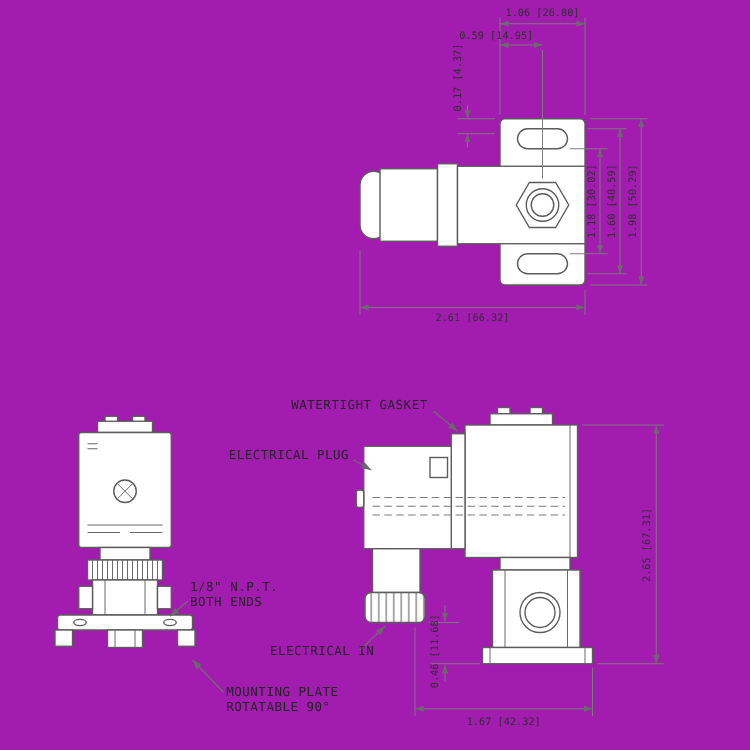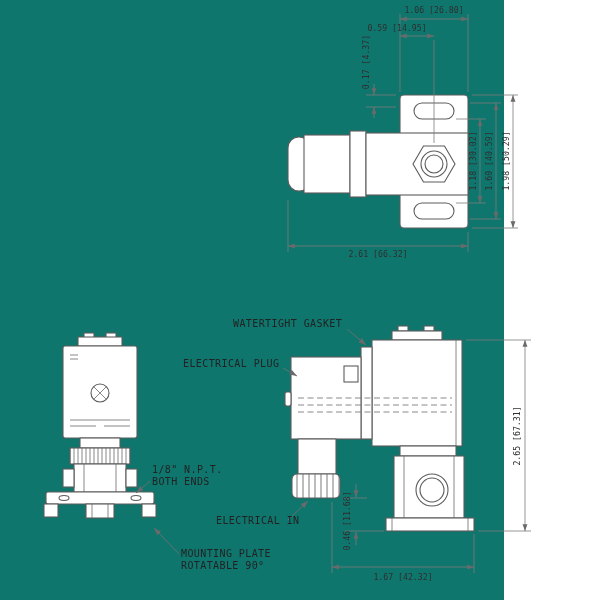--- a/index.html
+++ b/index.html
@@ -1,18 +1,18 @@
 <!DOCTYPE html>
 <html><head>
 <meta charset="utf-8">
 <style>
   * { margin:0; padding:0; box-sizing:border-box; }
   html,body { width:600px; height:600px; background:#ffffff; overflow:hidden;
               font-family:"DejaVu Sans Mono", monospace; }
-  .page { position:relative; width:504px; height:600px; background:#0f766e; }
+  .page { position:relative; width:600px; height:600px; background:#a21caf; }
   svg { position:absolute; top:0; left:0; }
   .obj        { stroke:#5c5c5c; stroke-width:1.1; fill:#ffffff; }
   .obj-open   { stroke:#5c5c5c; stroke-width:1.1; fill:none; }
   .thin       { stroke:#6a6a6a; stroke-width:0.8; fill:none; }
   .dim        { stroke:#7b7b7b; stroke-width:0.8; fill:none; }
   .leader     { stroke:#6f6f6f; stroke-width:0.9; fill:none; }
   .hidden-line{ stroke:#7a7a7a; stroke-width:0.9; fill:none; stroke-dasharray:6 3.5; }
   .dim-text   { font:8.2px "DejaVu Sans Mono", monospace; fill:#2f2f2f; }
   .label      { font:10px "DejaVu Sans Mono", monospace; letter-spacing:0.4px; fill:#222222; }
 </style>

